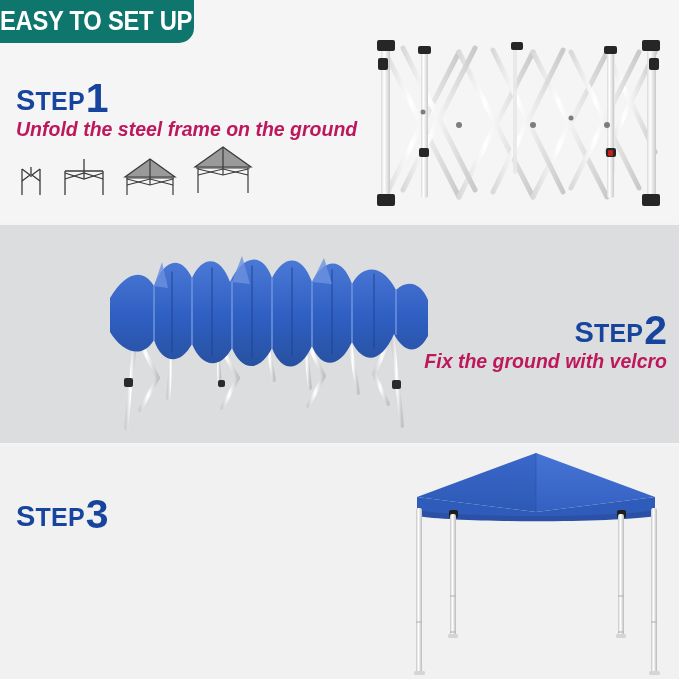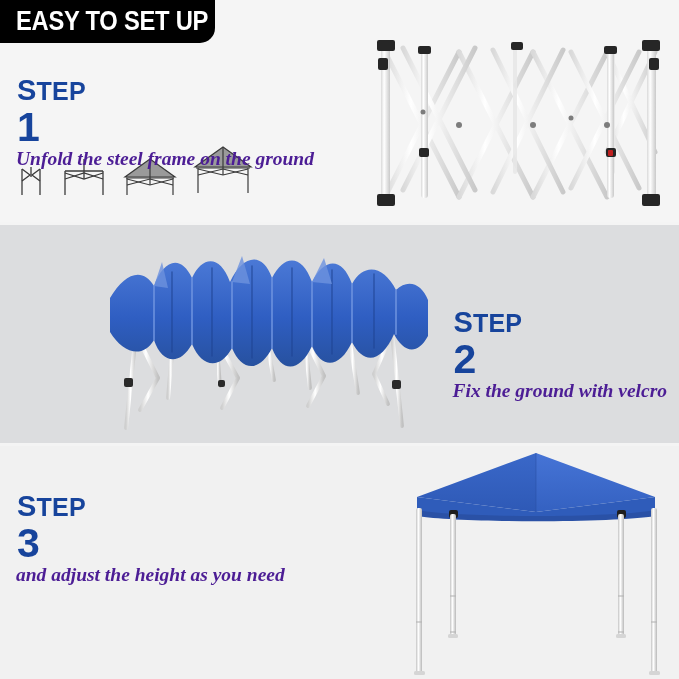--- a/index.html
+++ b/index.html
@@ -14,63 +14,60 @@
 
   
   .panel{position:absolute;left:0;width:679px;overflow:hidden;}
   .panel-1{top:0;height:222px;background:#f5f5f5;}
   .panel-2{top:225px;height:218px;background:#dcdddf;}
   .panel-3{top:446px;height:233px;background:#f1f1f1;}
 
   
   .banner{
     position:absolute;left:0;top:0;
-    width:215px;height:43px;
-    background:#000000;
+    width:194px;height:43px;
+    background:#0f766e;
     border-bottom-right-radius:15px;
     display:flex;align-items:center;
     box-sizing:border-box;
-    padding-left:16px;
     z-index:6;
   }
   .banner-text{
     color:#ffffff;
     font-size:27px;
     font-weight:bold;
     letter-spacing:-0.3px;
     transform:scaleX(0.88);
     transform-origin:left center;
     white-space:nowrap;
     line-height:1;
     font-family:"Liberation Sans", sans-serif;
   }
 
   
   .step-head{
     display:flex;align-items:baseline;
     color:#17449c;
     line-height:1;
     white-space:nowrap;
-    flex-direction:column;
   }
   .step-word{
     font-size:25px;font-weight:bold;letter-spacing:0.2px;
   }
   .step-word .cap{font-size:29px;}
   .step-num{
     font-size:41px;font-weight:bold;
     margin-left:1px;
     position:relative;top:2px;
   }
   .step-desc{
     font-style:italic;font-weight:bold;
-    font-size:19.5px;color:#4c1d95;
+    font-size:19.5px;color:#be185d;
     line-height:1.32;
     white-space:nowrap;
-    font-family:Liberation Serif, serif;
   }
 
   
   .block-1{position:absolute;left:16px;top:76px;z-index:5;}
   .block-2{position:absolute;right:12px;top:308px;z-index:5;text-align:right;}
   .block-2 .step-head{justify-content:flex-end;}
   .block-3{position:absolute;left:16px;top:492px;z-index:5;}
 
   
   .icon-row{
@@ -371,16 +368,15 @@
         <rect x="250" y="221" width="11" height="4" rx="1.5"></rect>
       </g>
     </svg>
   </div>
 
   <div class="block-3">
     <div class="step-head">
       <span class="step-word"><span class="cap">S</span><span>TEP</span></span>
       <span class="step-num">3</span>
     </div>
-    <div class="step-desc">and adjust the height as you need</div>
   </div>
 
 </div>
 
 </body></html>

